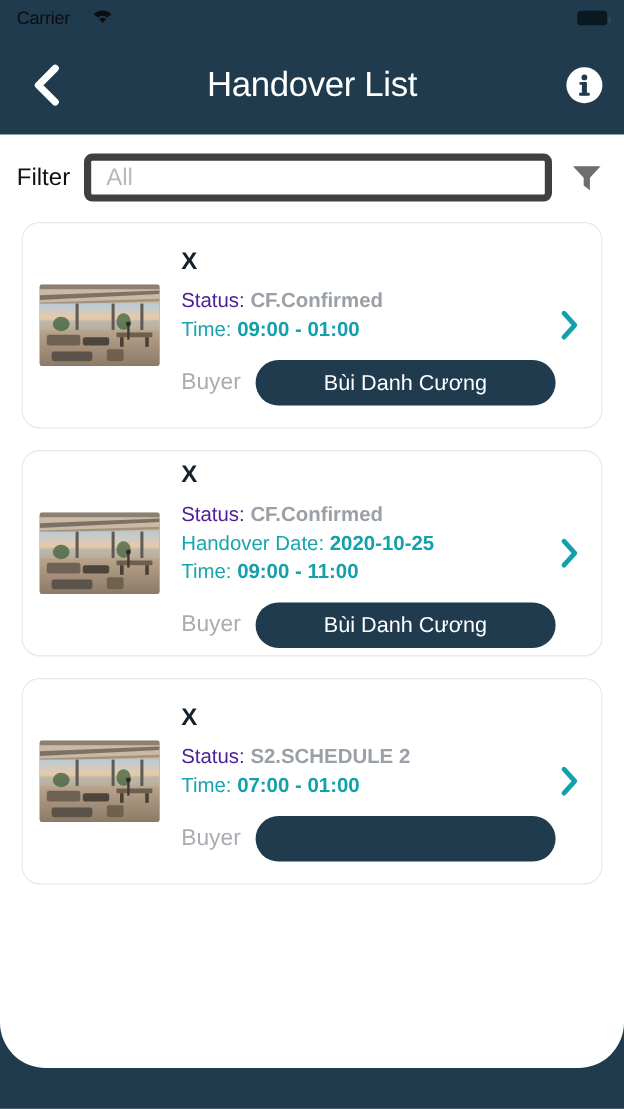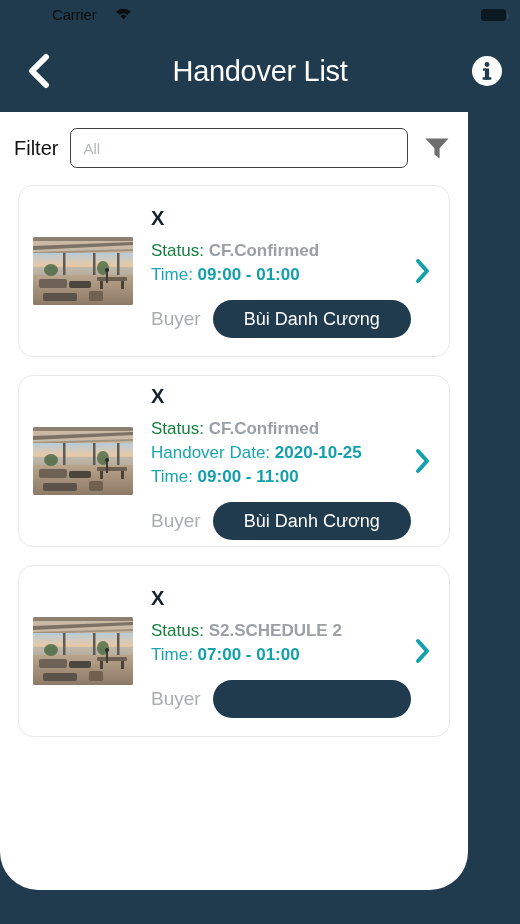--- a/index.html
+++ b/index.html
@@ -20,22 +20,22 @@
   .status-bar {
     height: 30px;
     background: #1f3b4d;
     display: flex;
     align-items: center;
     padding: 0 14px;
     position: relative;
   }
   .sb-left {
     display: flex;
+    align-items: center;
     gap: 18px;
-    margin-left: 38px;
   }
   .sb-carrier {
     font-size: 15px;
     color: #0d0d0d;
     letter-spacing: -0.2px;
   }
   .wifi-icon { display: block; }
   .sb-time {
     position: absolute;
     left: 0; right: 0;
@@ -106,21 +106,21 @@
     align-items: center;
     justify-content: center;
     z-index: 2;
   }
 
   
   .page {
     position: absolute;
     top: 112px;
     left: 0;
-    width: 468px;
+    width: 520px;
     height: 778px;
     background: #ffffff;
     border-radius: 0 0 38px 38px;
     overflow: hidden;
   }
 
   
   .filter-row {
     display: flex;
     align-items: center;
@@ -129,25 +129,25 @@
   }
   .filter-label {
     font-size: 20px;
     color: #111111;
     padding-left: 4px;
     white-space: nowrap;
   }
   .filter-input {
     flex: 1;
     height: 40px;
-    border: 1px solid #404040;
+    border: 6px solid #404040;
     border-radius: 7px;
     background: #ffffff;
     padding: 0 12px;
-    font-size: 15px;
+    font-size: 20px;
     color: #222;
     font-family: "Liberation Sans", sans-serif;
     outline: none;
   }
   .filter-input::placeholder { color: #b6b9bd; }
   .funnel-button {
     width: 34px;
     height: 34px;
     display: flex;
     align-items: center;
@@ -199,21 +199,21 @@
     color: #16222b;
     margin-bottom: 11px;
     line-height: 1;
   }
 
   .info-line {
     font-size: 17px;
     line-height: 24px;
     white-space: nowrap;
   }
-  .lbl-status { color: #15803d; }
+  .lbl-status { color: #4c1d95; }
   .val-status { color: #9aa0a5; font-weight: bold; }
   .lbl-teal { color: #19a5b0; }
   .val-teal { color: #12a0ab; font-weight: bold; }
 
   .buyer-row {
     display: flex;
     align-items: center;
     margin-top: 13px;
     gap: 12px;
   }

